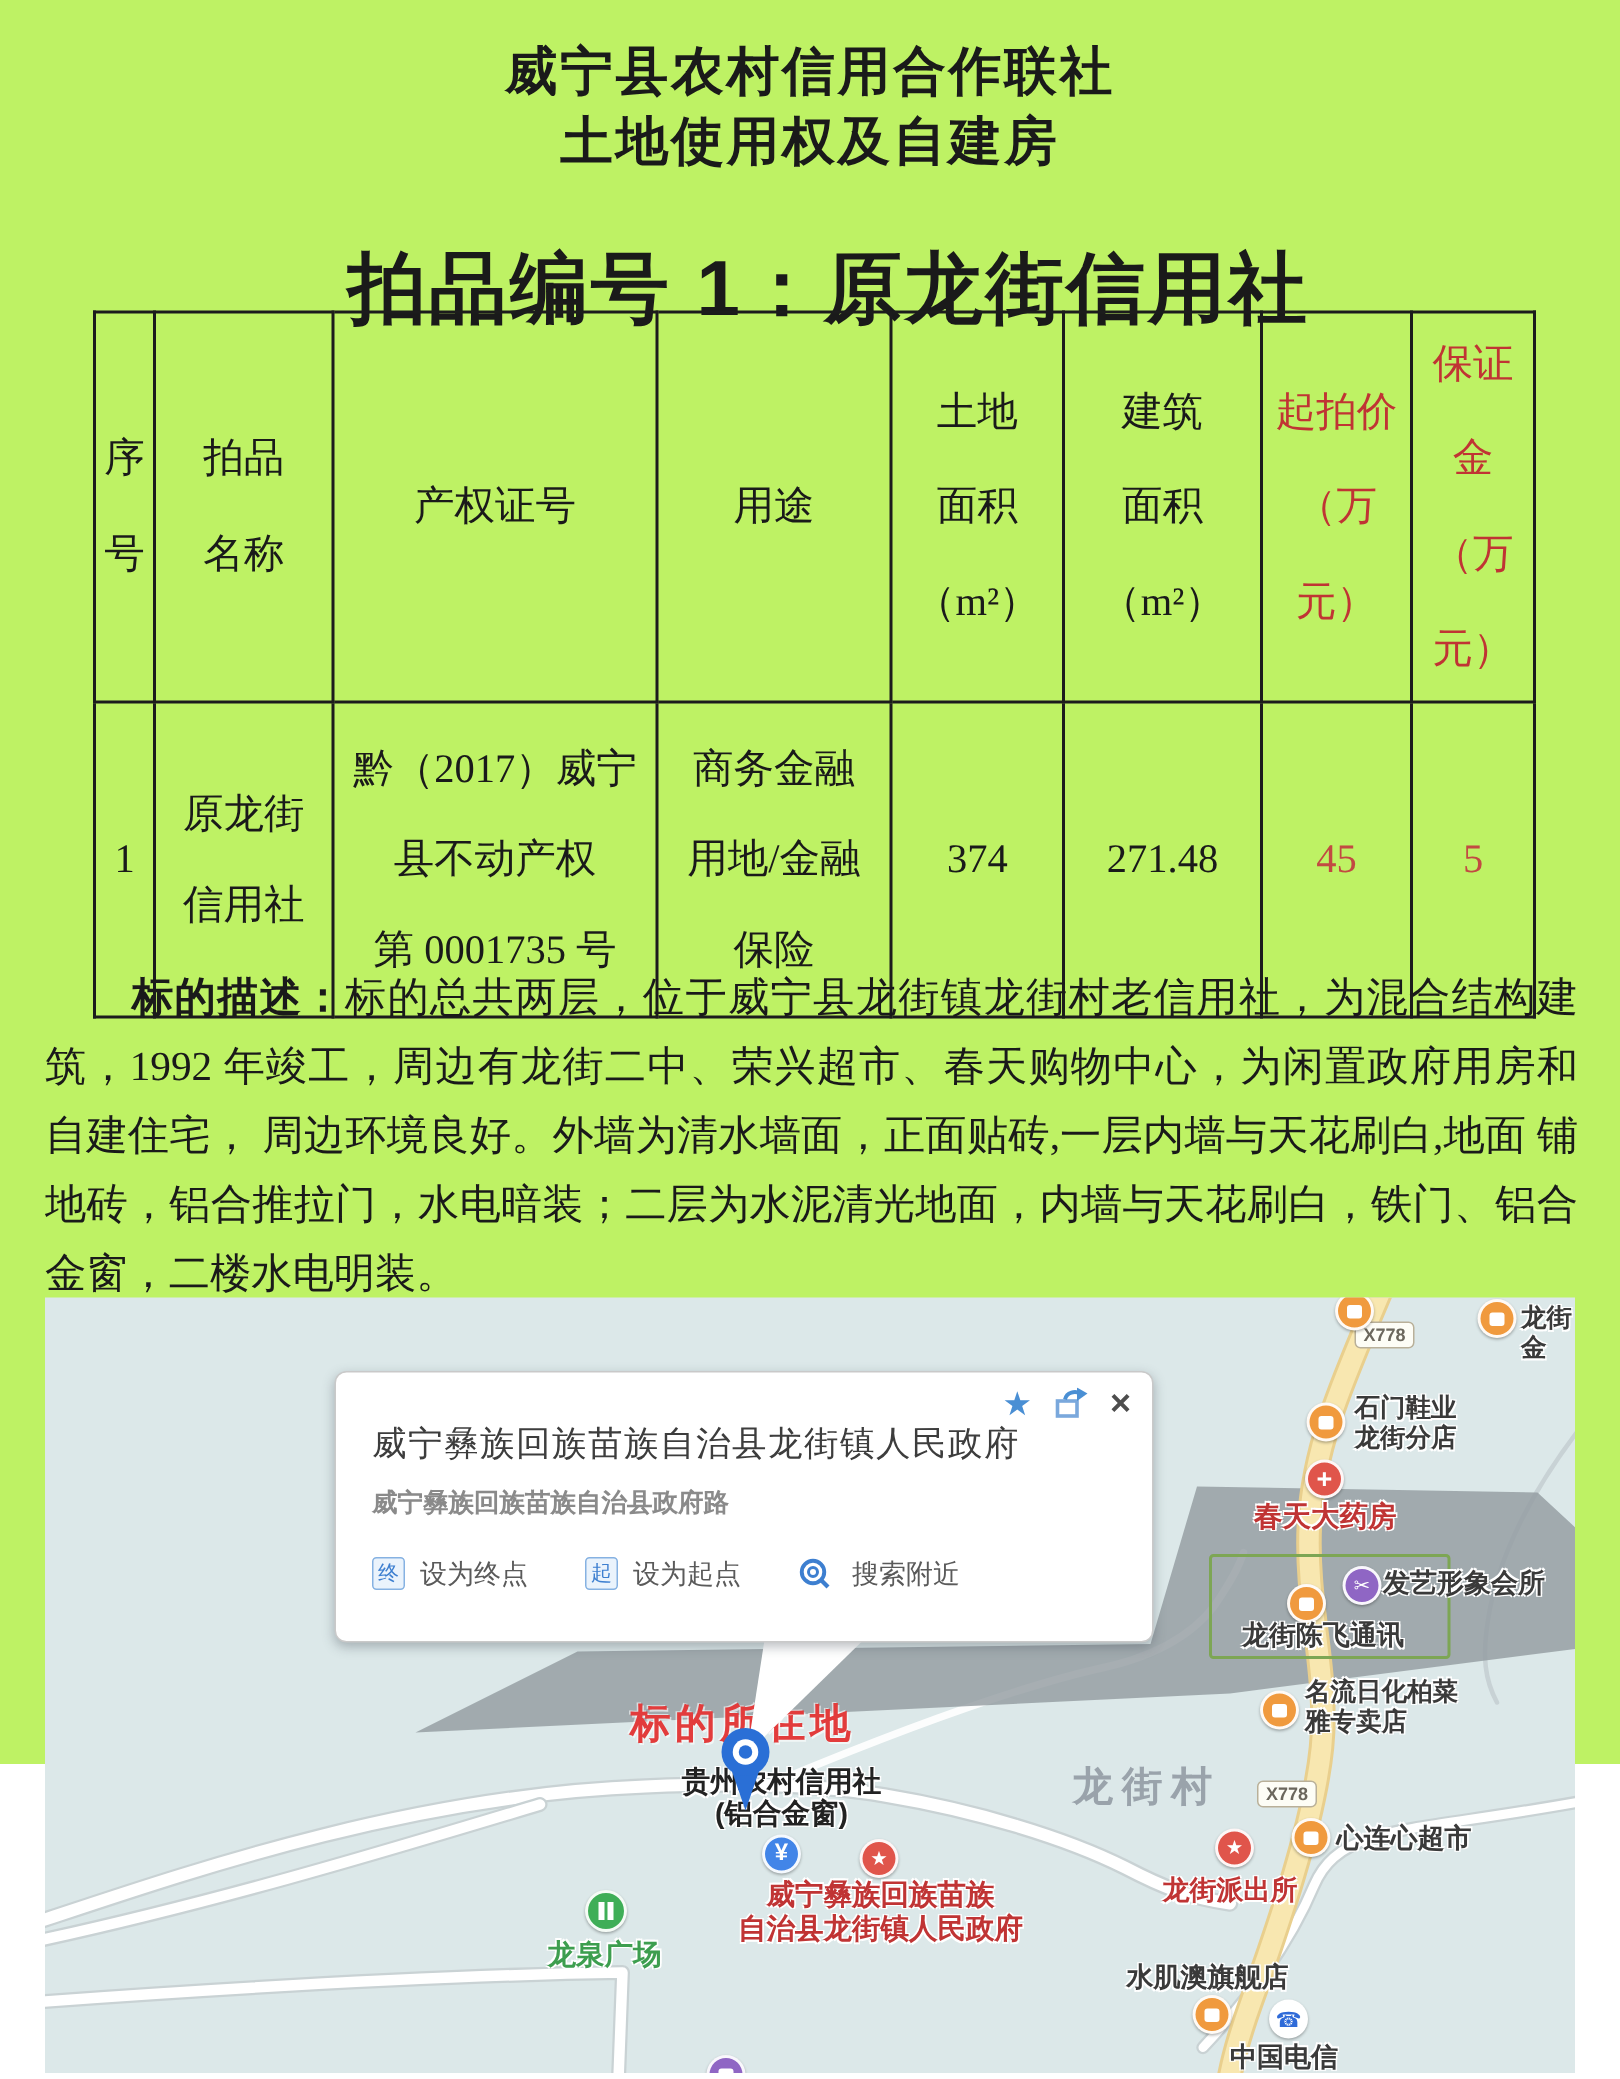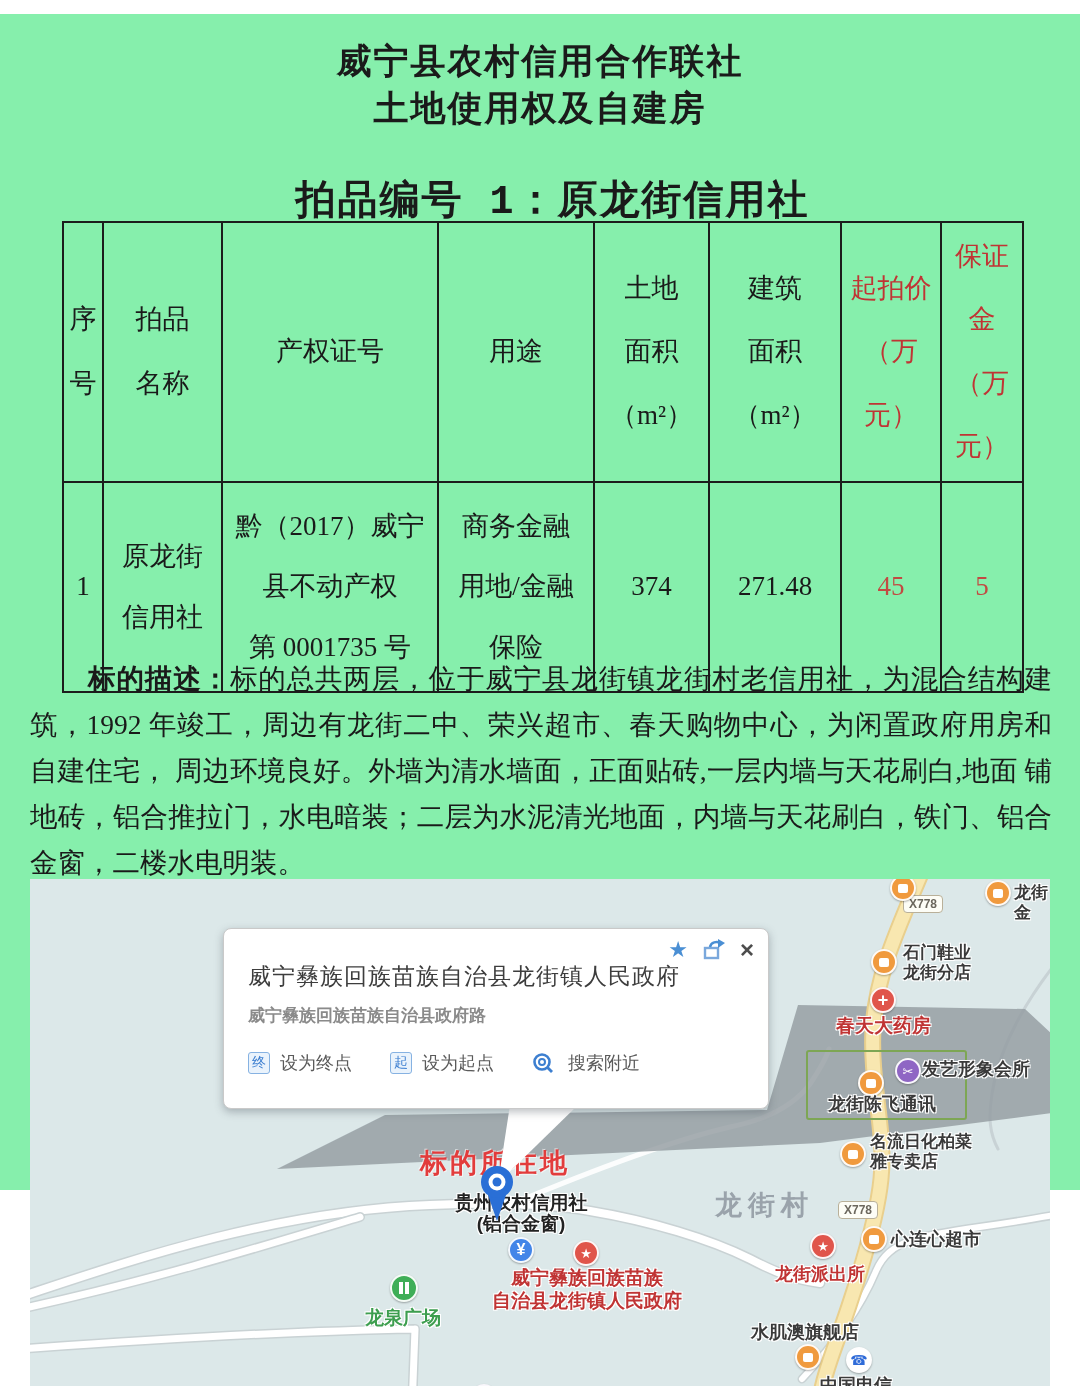--- a/index.html
+++ b/index.html
@@ -1,25 +1,25 @@
 <!DOCTYPE html>
 <html><head>
 <meta charset="utf-8">
 <style>
   * { margin:0; padding:0; box-sizing:border-box; }
   html,body { width:1080px; height:1386px; background:#ffffff; overflow:hidden;
     font-family:"Liberation Serif","DejaVu Serif",serif; color:#1a1a1a; }
-  .page { position:relative; width:1080px; height:1176px; background:#86efac;margin-top:14px; }
+  .page { position:relative; width:1080px; height:1176px; background:#bef264; }
 
   
   .doc-title { position:absolute; top:24px; left:0; width:100%; text-align:center;
     font-size:35px; font-weight:bold; line-height:47px; letter-spacing:2px; }
   .section-title { position:absolute; top:158px; left:0; width:100%; text-align:center;
-    font-size:40px; font-weight:bold; letter-spacing:2px;
-    font-family:Liberation Mono, monospace;padding-left:25px; }
+    font-size:52px; font-weight:bold; letter-spacing:2px;
+    font-family:Liberation Sans, sans-serif;padding-left:25px; }
 
   
   table.lot { position:absolute; left:62px; top:207px; width:960px;
     border-collapse:collapse; table-layout:fixed; }
   table.lot td, table.lot th { border:2px solid #1c1c1c; text-align:center; vertical-align:middle;
     font-size:27px; font-weight:normal; white-space:pre-line; line-height:2.35; padding:2px; }
   table.lot tr.hdr  { height:213px; }
   table.lot tr.data { height:210px; }
   table.lot tr.data td { line-height:2.25; }
   .red { color:#c03434; }

